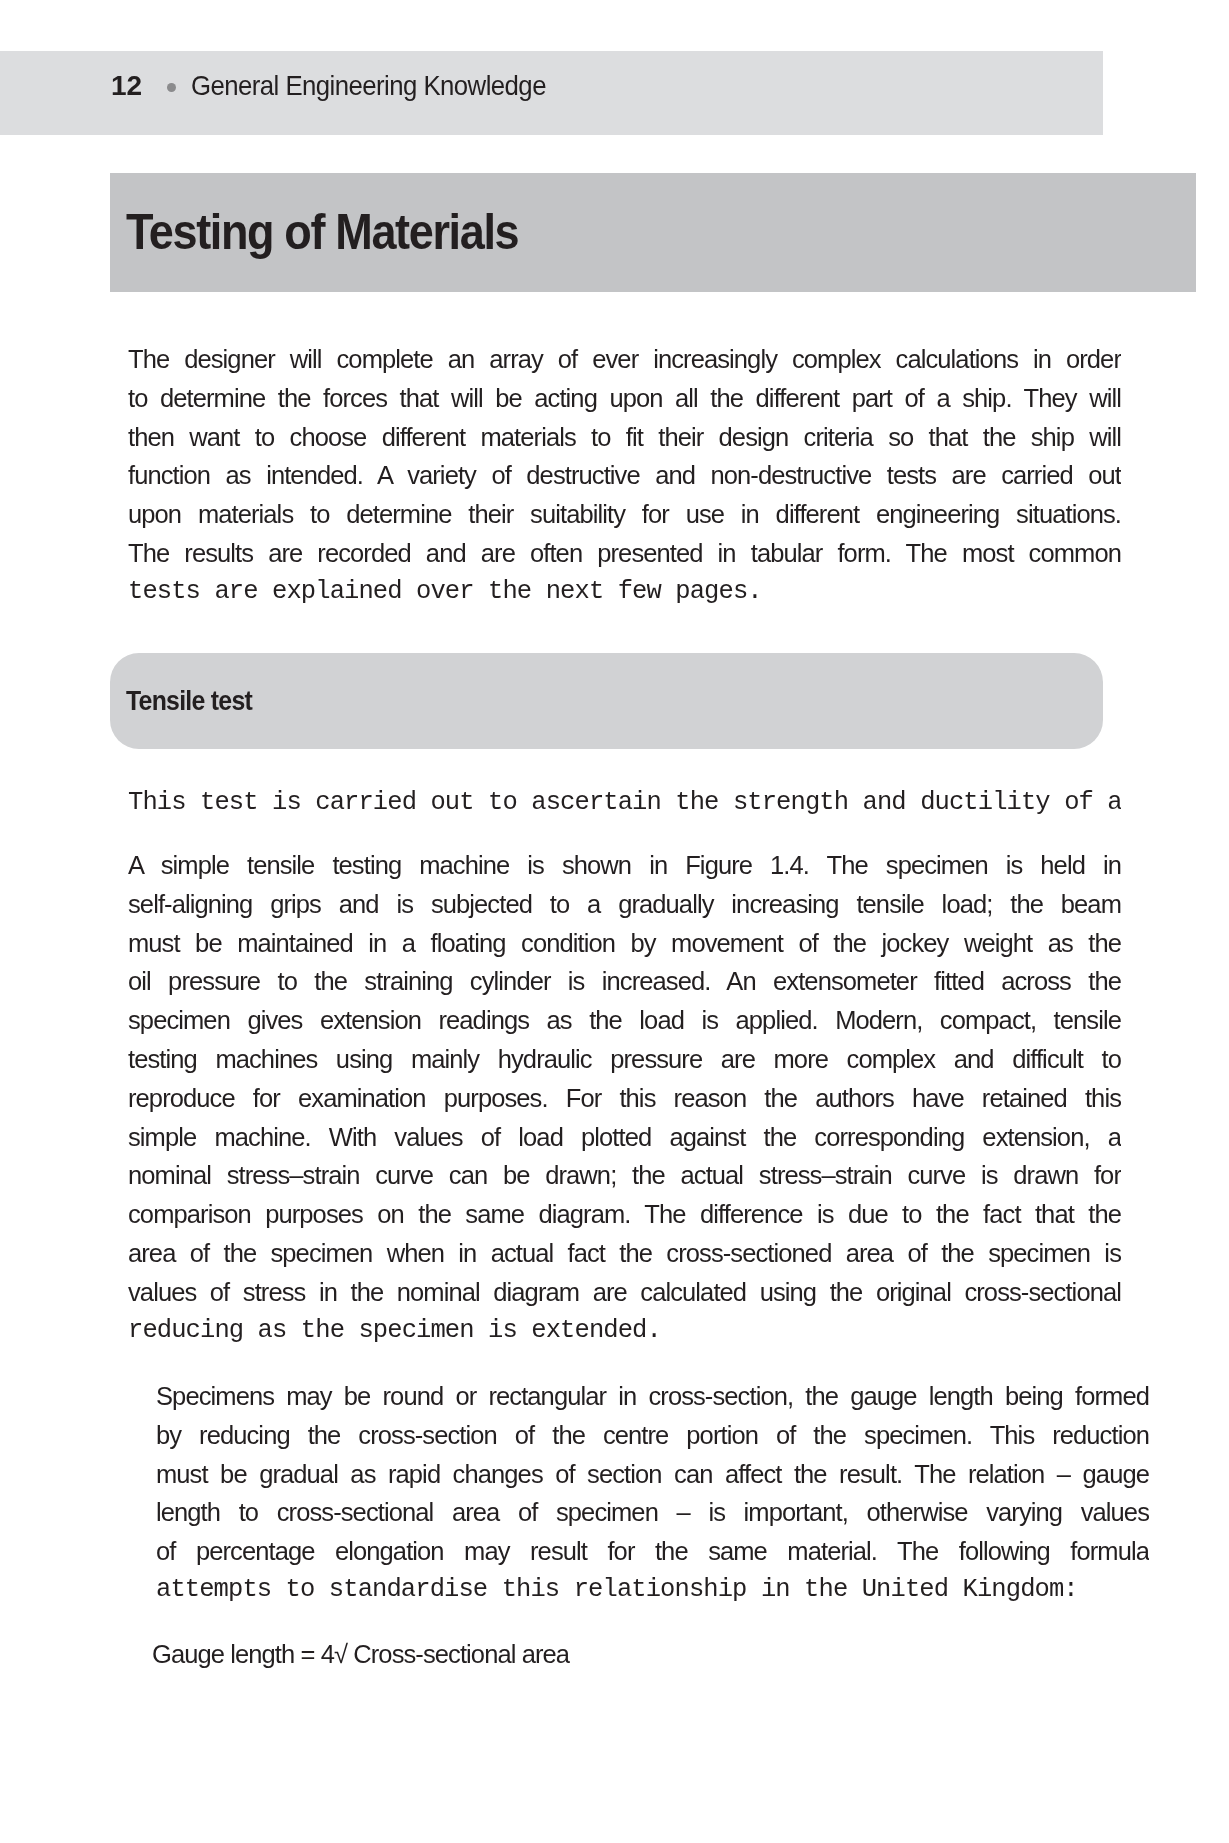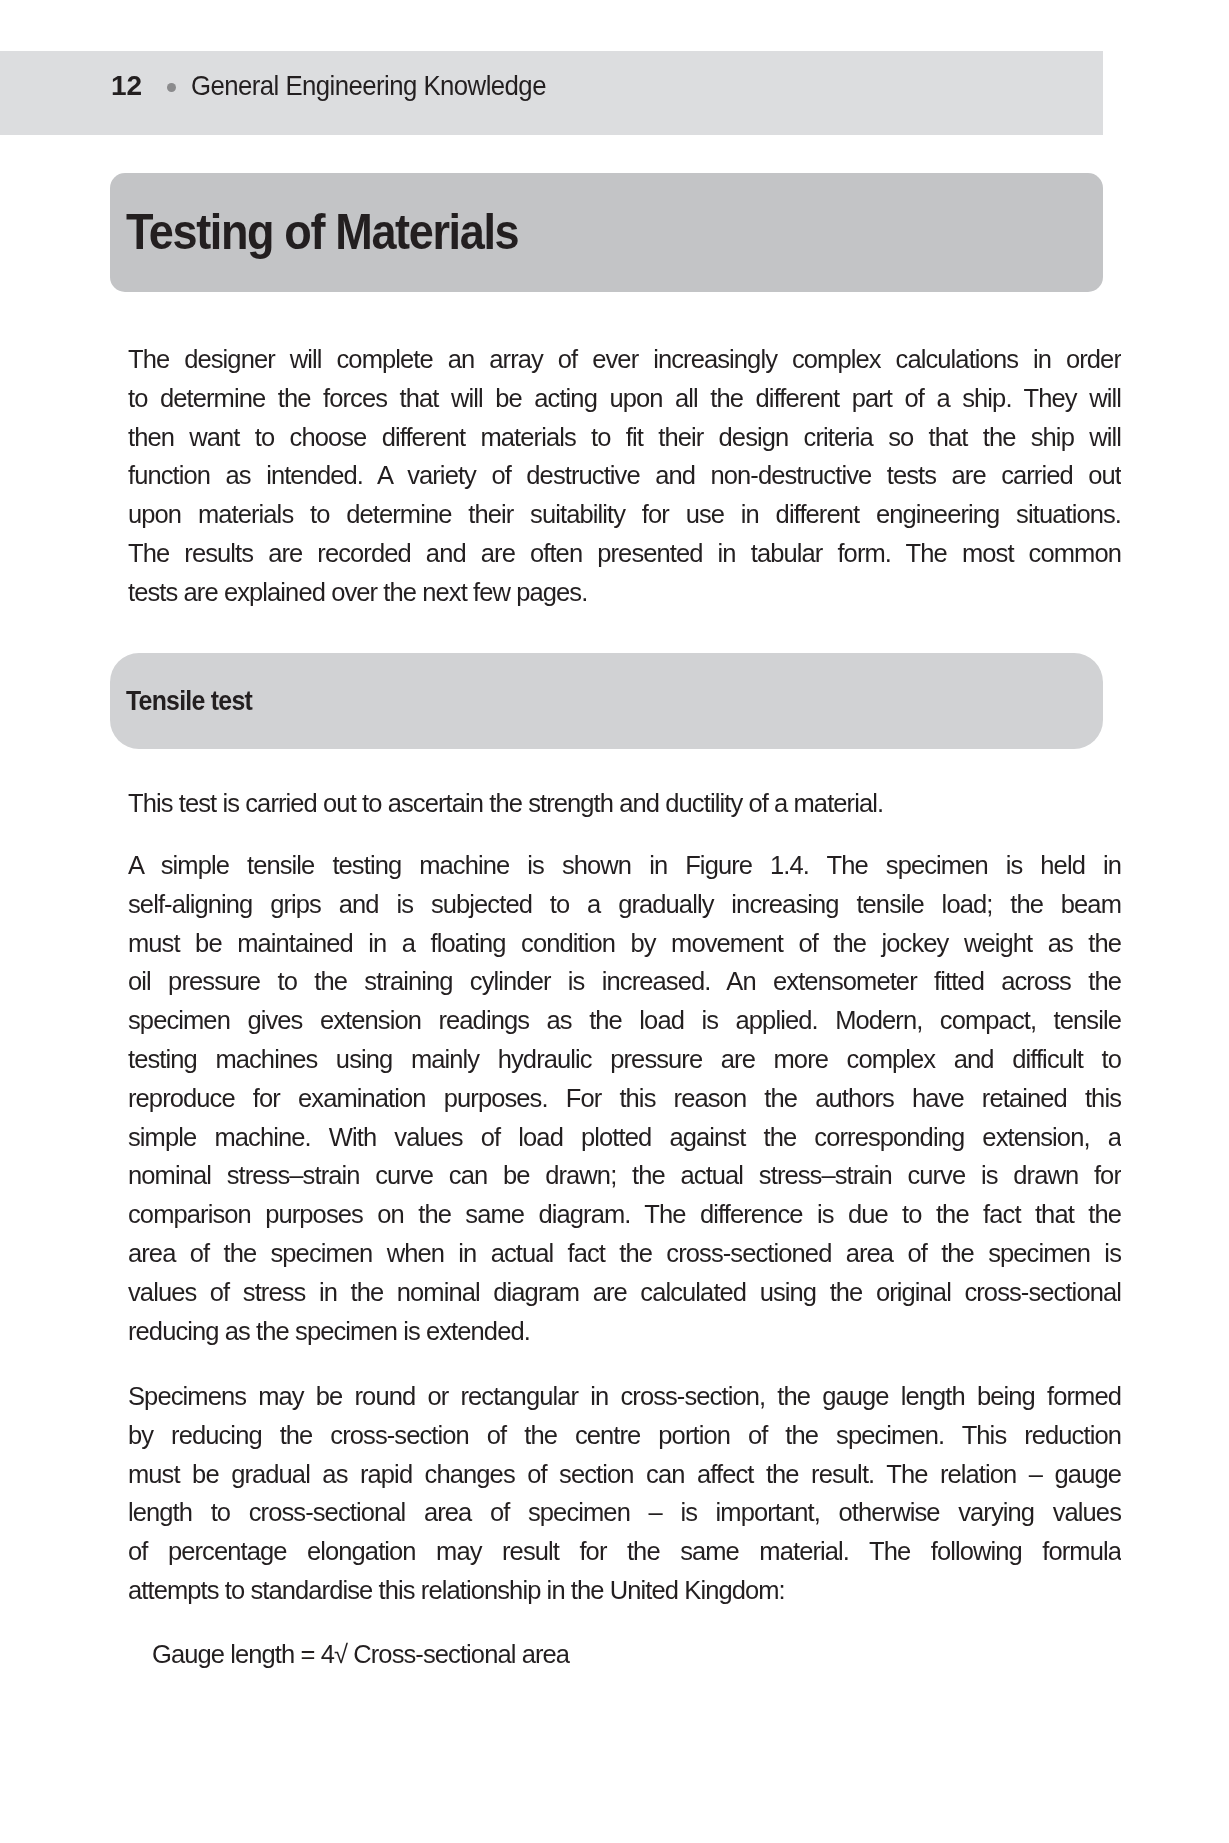--- a/index.html
+++ b/index.html
@@ -49,24 +49,23 @@
       line-height: 36px;
       letter-spacing: -0.6px;
       transform: scaleX(0.92);
       transform-origin: left center;
       white-space: nowrap;
     }
     .chapter-box {
       position: absolute;
       left: 110px;
       top: 173px;
-      width: 993px;
+      width: 1086px;
       height: 119px;
       background: #c3c4c6;
-      border-radius: 15px;
     }
     .chapter-box .chapter-title {
       position: absolute;
       left: 16px;
       top: 29px;
       font-size: 50px;
       font-weight: bold;
       line-height: 60px;
       letter-spacing: -1.5px;
       transform: scaleX(0.9);
@@ -108,25 +107,26 @@
     }
     .para .line {
       display: block;
       text-align: justify;
       text-align-last: justify;
       white-space: nowrap;
       overflow: hidden;
     }
     .para .line.last {
       text-align-last: left;
+      font-family: Liberation Mono, monospace;
     }
     .p1 { top: 340px; }
     .p2 { top: 784px; }
     .p3 { top: 846px; }
-    .p4 { top: 1377px; }
+    .p4 { top: 1377px; margin-left: 28px; }
     .formula {
       position: absolute;
       left: 152px;
       top: 1635px;
       font-size: 25.5px;
       line-height: 38px;
       letter-spacing: -0.9px;
       white-space: nowrap;
     }
   </style>

